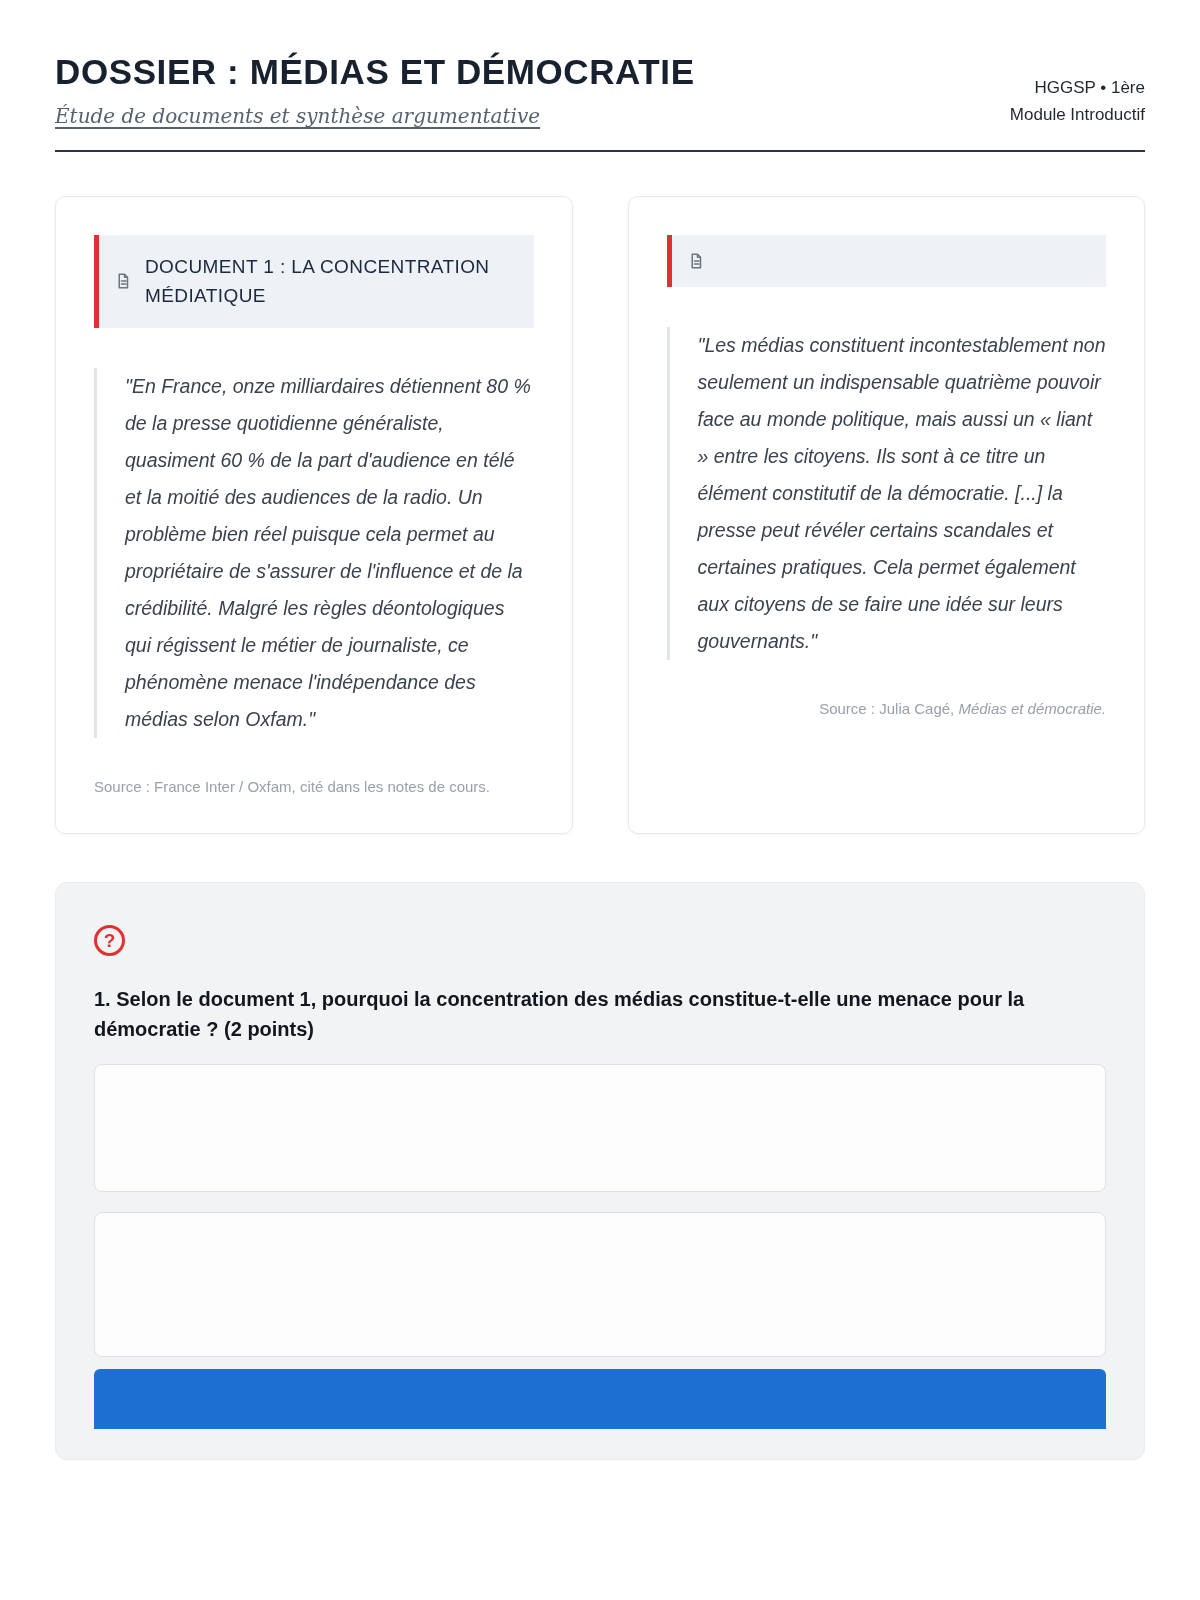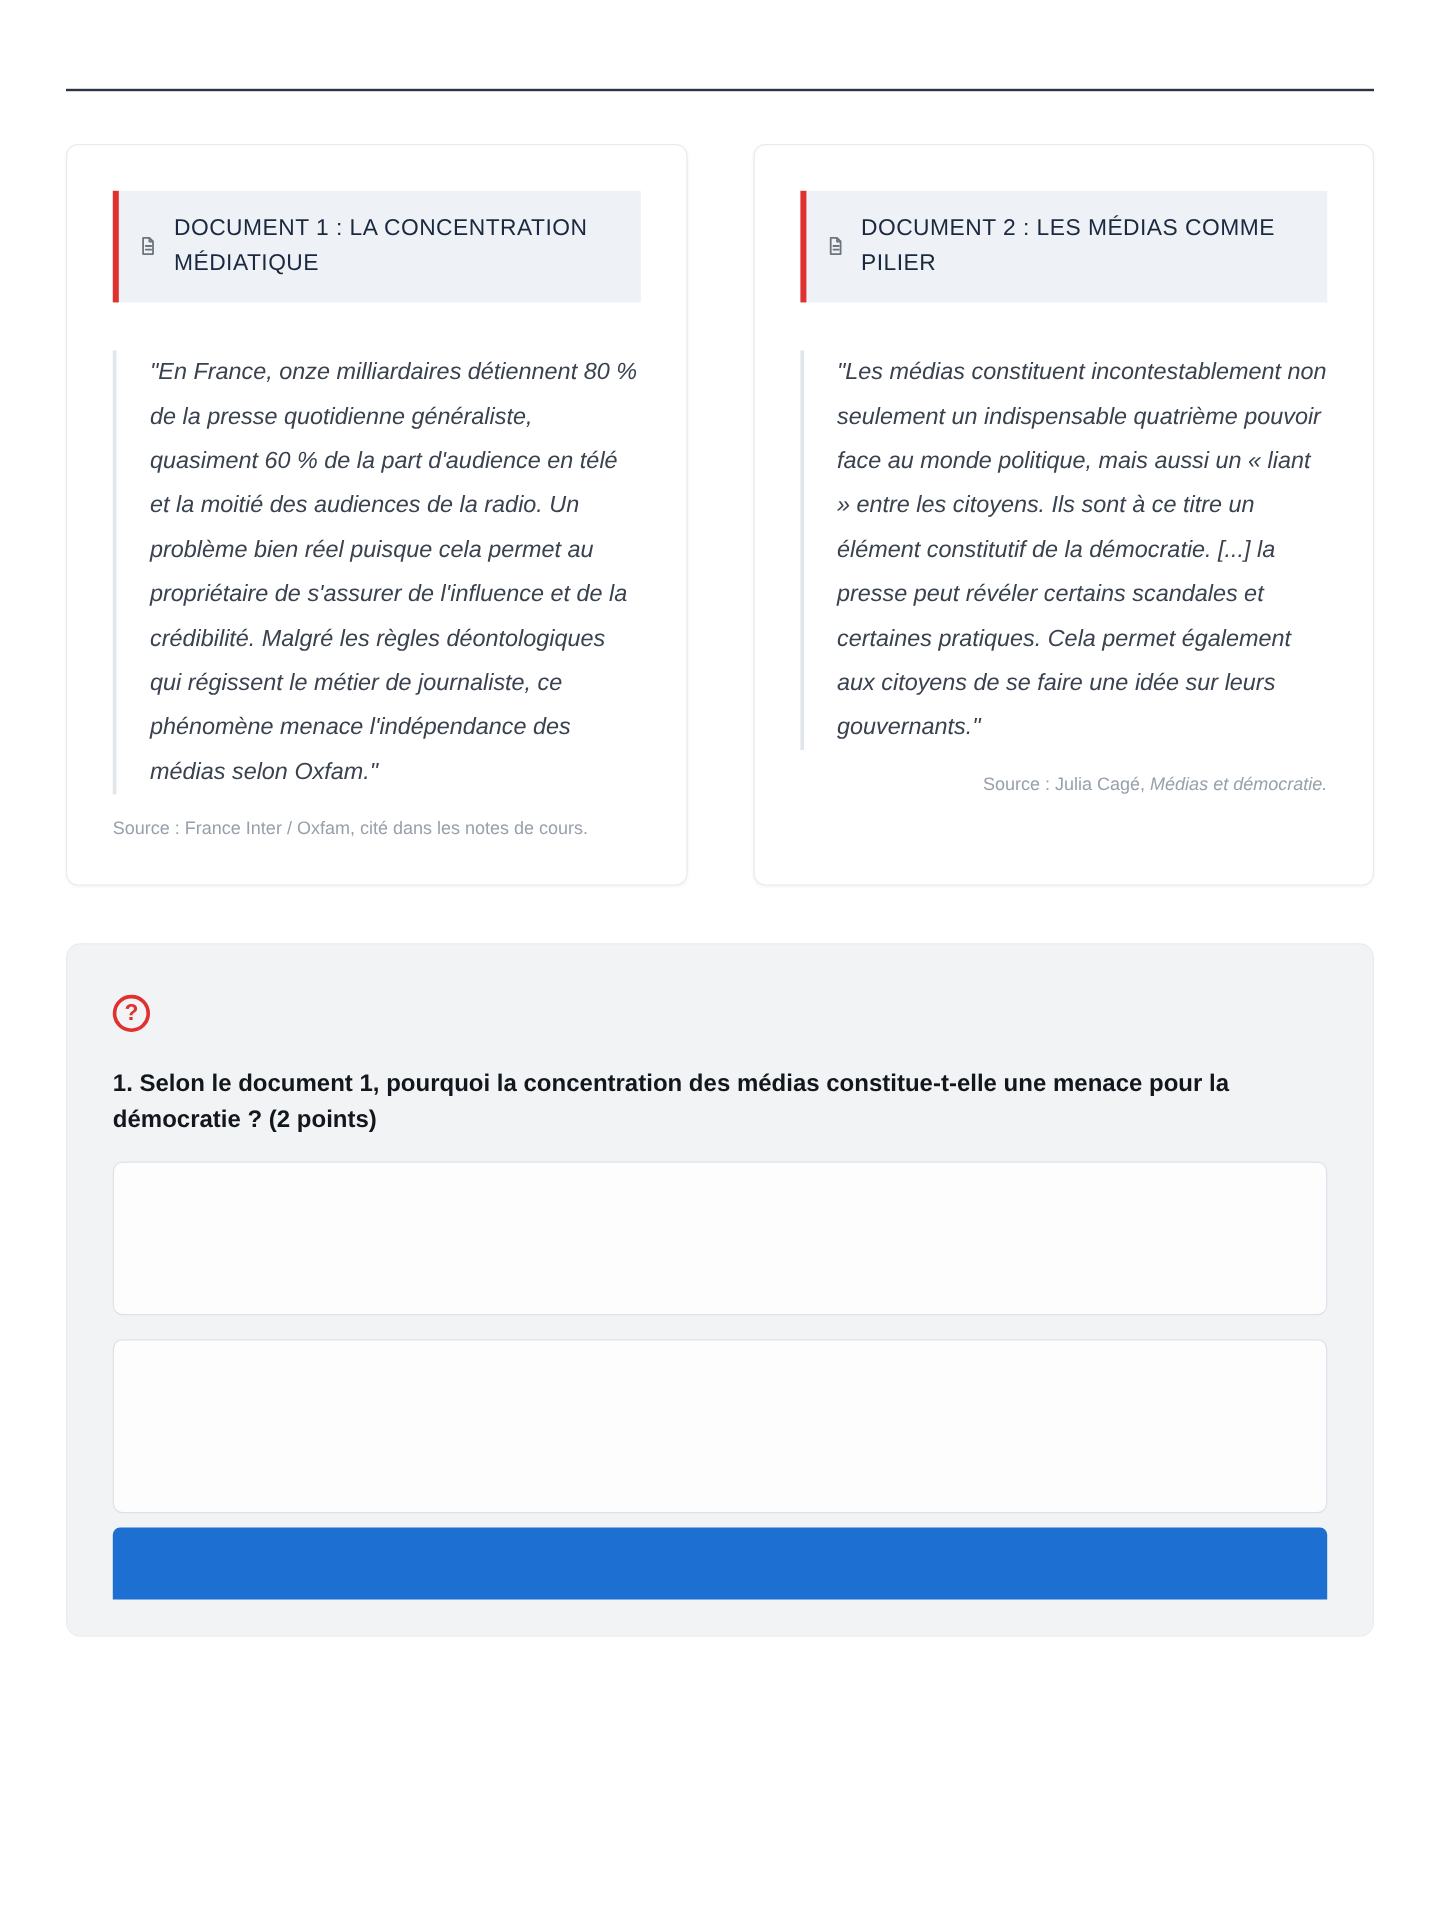--- a/index.html
+++ b/index.html
@@ -74,21 +74,21 @@
   .doc-quote {
     margin-top: 40px;
     padding-left: 28px;
     border-left: 3px solid #e2e6eb;
     font-style: italic;
     font-size: 19.5px;
     line-height: 1.9;
     color: #39424e;
   }
   .doc-source {
-    margin-top: 20px;
+    margin-top: 40px;
     font-size: 15px;
     color: #97a0ab;
   }
   .doc-source.right { text-align: right; }
   .doc-source .book-title { font-style: italic; }
 
   
   .analysis-card {
     margin-top: 48px;
     background: #f1f3f5;
@@ -140,20 +140,30 @@
     height: 60px;
     background: #1d6fd1;
     border-radius: 6px 6px 0 0;
   }
 </style>
 </head>
 <body>
 
 <div class="page">
 
+  <div class="header-row">
+    <div>
+      <div class="page-title">DOSSIER : MÉDIAS ET DÉMOCRATIE</div>
+      <div class="page-subtitle">Étude de documents et synthèse argumentative</div>
+    </div>
+    <div class="header-meta">
+      <div>HGGSP • 1ère</div>
+      <div>Module Introductif</div>
+    </div>
+  </div>
   <hr class="header-rule">
 
   <div class="cards-row">
 
     <div class="doc-card">
       <div class="doc-header">
         <span class="doc-icon">
           <svg viewBox="0 0 24 24" width="18" height="18" fill="none" stroke="#6c757d" stroke-width="2" stroke-linejoin="round">
             <path d="M7 3h7l4 4v14H7z"></path>
             <path d="M14 3v4h4"></path>
@@ -168,21 +178,20 @@
 
     <div class="doc-card">
       <div class="doc-header">
         <span class="doc-icon">
           <svg viewBox="0 0 24 24" width="18" height="18" fill="none" stroke="#6c757d" stroke-width="2" stroke-linejoin="round">
             <path d="M7 3h7l4 4v14H7z"></path>
             <path d="M14 3v4h4"></path>
             <path d="M10 12h6M10 16h6" stroke-linecap="round"></path>
           </svg>
         </span>
-        <span class="doc-title">DOCUMENT 2 : LES MÉDIAS COMME PILIER</span>
       </div>
       <blockquote class="doc-quote">"Les médias constituent incontestablement non seulement un indispensable quatrième pouvoir face au monde politique, mais aussi un « liant » entre les citoyens. Ils sont à ce titre un élément constitutif de la démocratie. [...] la presse peut révéler certains scandales et certaines pratiques. Cela permet également aux citoyens de se faire une idée sur leurs gouvernants."</blockquote>
       <div class="doc-source right">
         <span>Source : Julia Cagé, </span><span class="book-title">Médias et démocratie.</span>
       </div>
     </div>
 
   </div>
 
   <div class="analysis-card">

